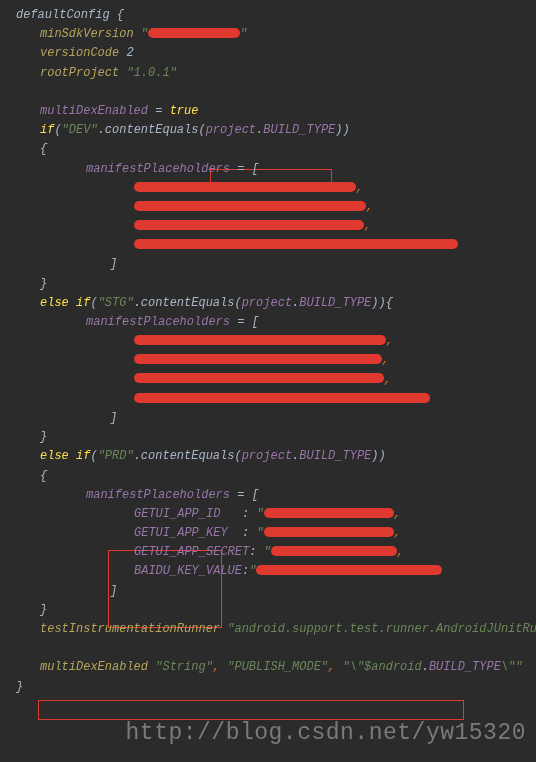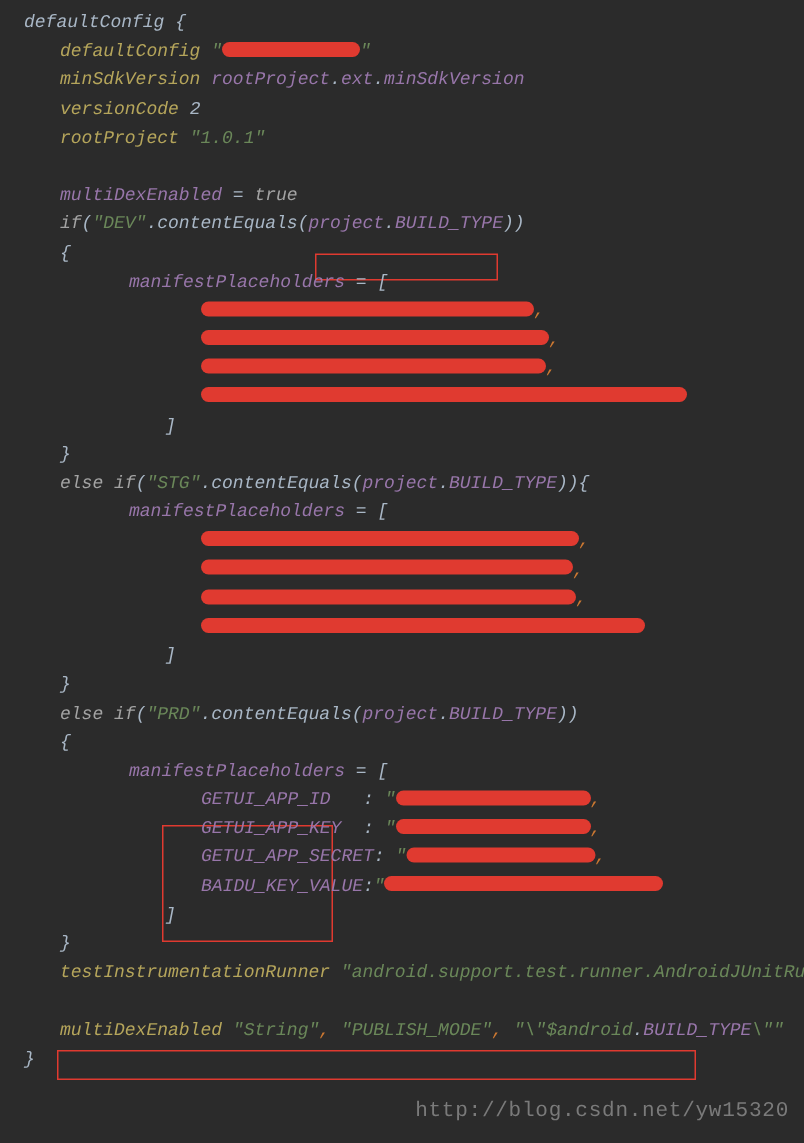--- a/index.html
+++ b/index.html
@@ -12,21 +12,21 @@
     width: 536px;
     height: 762px;
     overflow: hidden;
     padding: 6px 0 0 16px;
     position: relative;
   }
   .line { white-space: pre; position: relative; font-style: italic; }
   .prop   { color: #9876aa; }
   .yellow { color: #b5a55b; }
   .string { color: #6a8759; }
-  .orange { color: #a3a3a3; }
+  .orange { color: #fde047; }
   .ident  { color: #a9b7c6; }
   .comma  { color: #cc7832; }
 
   .redact {
     display: inline-block;
     background: #e03a30;
     height: 10px;
     border-radius: 5px;
     vertical-align: middle;
     position: relative;
@@ -40,44 +40,43 @@
   }
   .box-build-type { left: 210px; top: 169px; width: 122px; height: 18px; }
   .box-keys       { left: 108px; top: 550px; width: 114px; height: 78px; }
   .box-bcf        { left: 38px;  top: 700px; width: 426px; height: 20px; }
 
   .watermark {
     position: absolute;
     right: 10px;
     bottom: 10px;
     color: #7a7a7a;
-    font-size: 14px;
+    font-size: 23px;
     font-family: "Courier New", monospace;
     letter-spacing: 0.5px;
   }
 
   .i1 { padding-left: 24px; }
   .i3 { padding-left: 70px; }
   .i4 { padding-left: 94px; }
   .i5 { padding-left: 118px; }
 </style>
 </head>
 <body>
 
 <div class="redbox box-build-type"></div>
 <div class="redbox box-keys"></div>
 <div class="redbox box-bcf"></div>
 
 <div>
 
 <div class="line"><span>defaultConfig {</span></div>
 
-<div class="line i1"><span class="yellow">defaultConfig</span> <span class="string">"</span><span class="redact" style="width:92px"></span><span class="string">"</span></div>
+<div class="line i1"><span class="yellow">minSdkVersion</span> <span class="string">"</span><span class="redact" style="width:92px"></span><span class="string">"</span></div>
 
-<div class="line i1"><span class="yellow">minSdkVersion</span> <span class="prop">rootProject</span><span>.</span><span class="prop">ext</span><span>.</span><span class="prop">minSdkVersion</span></div>
 
 
 <div class="line i1"><span class="yellow">versionCode</span> <span>2</span></div>
 
 <div class="line i1"><span class="yellow">rootProject</span> <span class="string">"1.0.1"</span></div>
 
 <div class="line">&nbsp;</div>
 
 <div class="line i1"><span class="prop">multiDexEnabled</span><span> = </span><span class="orange">true</span></div>
 

